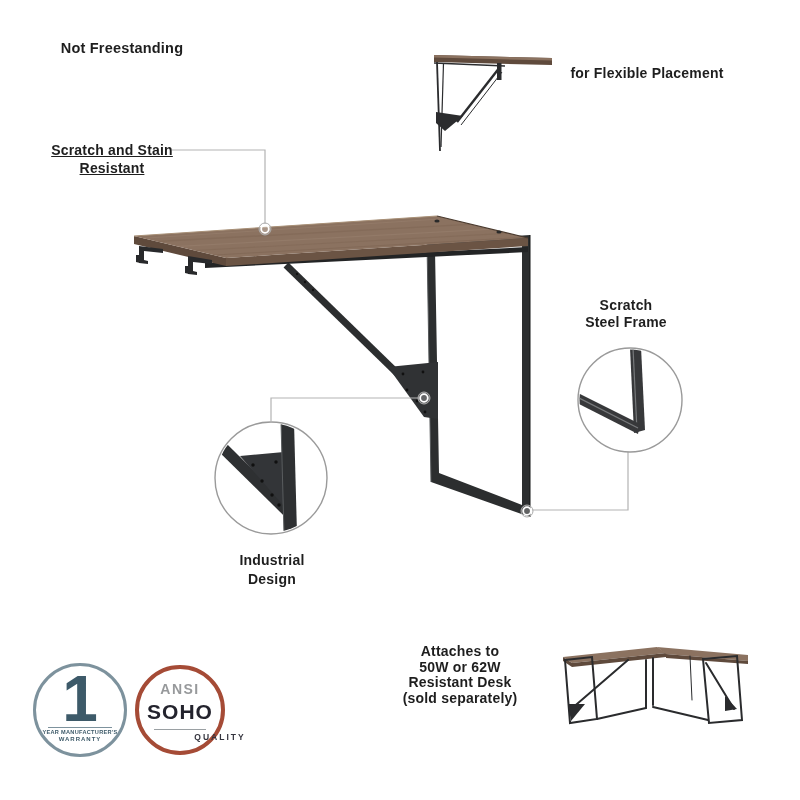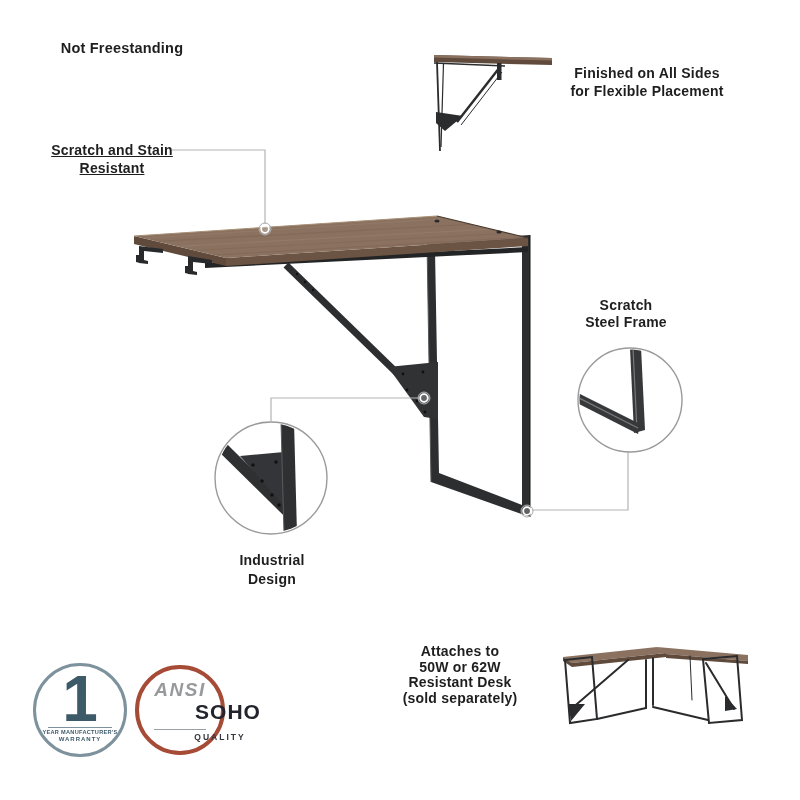--- a/index.html
+++ b/index.html
@@ -16,22 +16,22 @@
   #lbl-attaches{left:460px;top:644px;line-height:15.5px;}
   .badge{position:absolute;border-radius:50%;background:#ffffff;box-sizing:border-box;}
   #badge-warranty{left:33px;top:663px;width:94px;height:94px;border:3px solid #7d929d;}
   #badge-quality{left:135px;top:665px;width:90px;height:90px;border:4px solid #a54b36;}
   .badge > div{position:absolute;left:50%;transform:translateX(-50%);white-space:nowrap;
                font-weight:bold;text-align:center;}
   .b1-number{top:3px;font-size:64px;line-height:60px;color:#3d5a69;}
   .b1-rule{top:61px;width:64px;height:1px;background:#7d929d;}
   .b1-l1{top:63px;font-size:5.6px;line-height:7px;color:#3d5a69;letter-spacing:0.3px;}
   .b1-l2{top:70px;font-size:6px;line-height:7px;color:#3d5a69;letter-spacing:1px;}
-  .b2-l1{top:9px;font-size:19px;line-height:23px;color:#97999b;letter-spacing:1.5px;font-style:italic;}
-  .b2-l2{top:31px;font-size:21px;line-height:23px;color:#23232d;letter-spacing:1px;margin-left:48px;}
+  .b2-l1{top:9px;font-size:14px;line-height:23px;color:#97999b;letter-spacing:1.5px;}
+  .b2-l2{top:31px;font-size:21px;line-height:23px;color:#23232d;letter-spacing:1px;}
   .b2-rule{top:60px;width:52px;height:1px;background:#9aa0a3;}
   .b2-l3{top:63px;font-size:8.5px;line-height:10px;color:#34343e;letter-spacing:2px;margin-left:40px;}
 </style>
 </head>
 <body>
 
 <div class="canvas">
 
   <svg class="art" width="800" height="800" viewBox="0 0 800 800">
     <defs>
@@ -160,21 +160,20 @@
       <path d="M725,696 L737,709 L725,711 Z" fill="#2a2b2d" stroke="none"></path>
       <line x1="690" y1="656" x2="692" y2="700" stroke="#2a2b2d" stroke-width="1"></line>
     </g>
   </svg>
 
   <div class="label" id="lbl-not-freestanding">
     <div>Not Freestanding</div>
   </div>
 
   <div class="label" id="lbl-finished">
-    <div>Finished on All Sides</div>
     <div>for Flexible Placement</div>
   </div>
 
   <div class="label" id="lbl-scratch">
     <div>Scratch and Stain</div>
     <div>Resistant</div>
   </div>
 
   <div class="label" id="lbl-sturdy">
     <div>Scratch</div>

